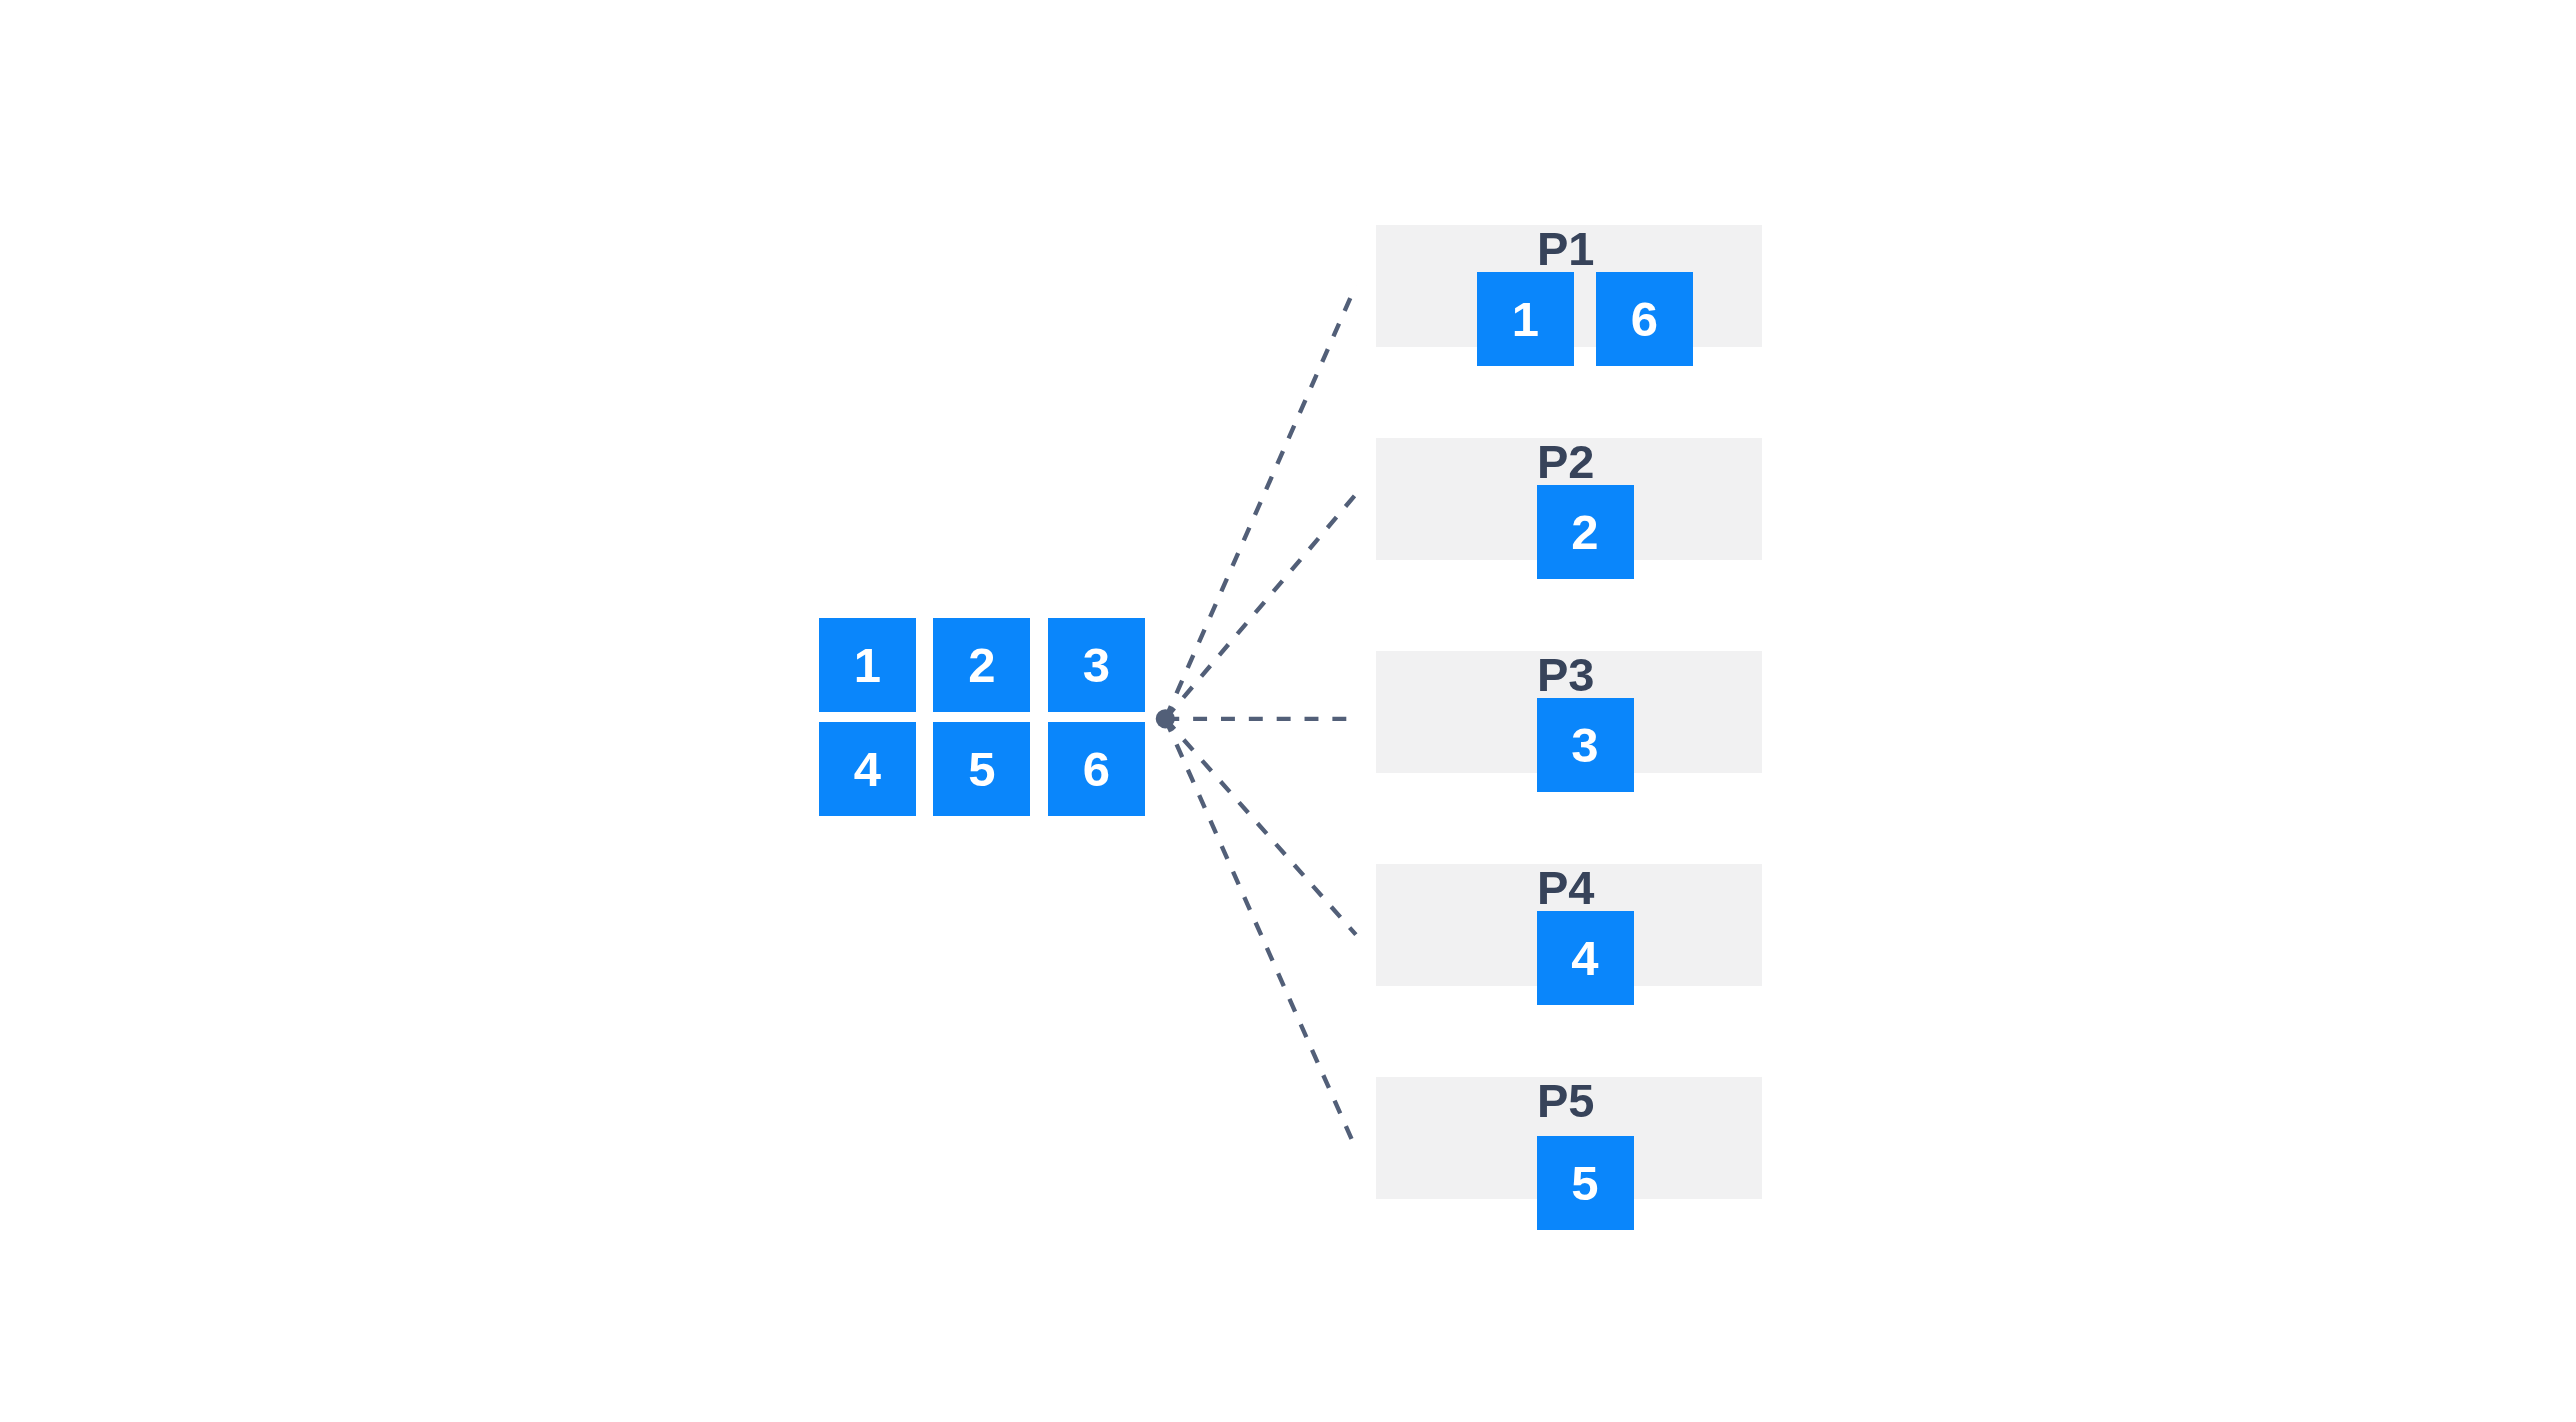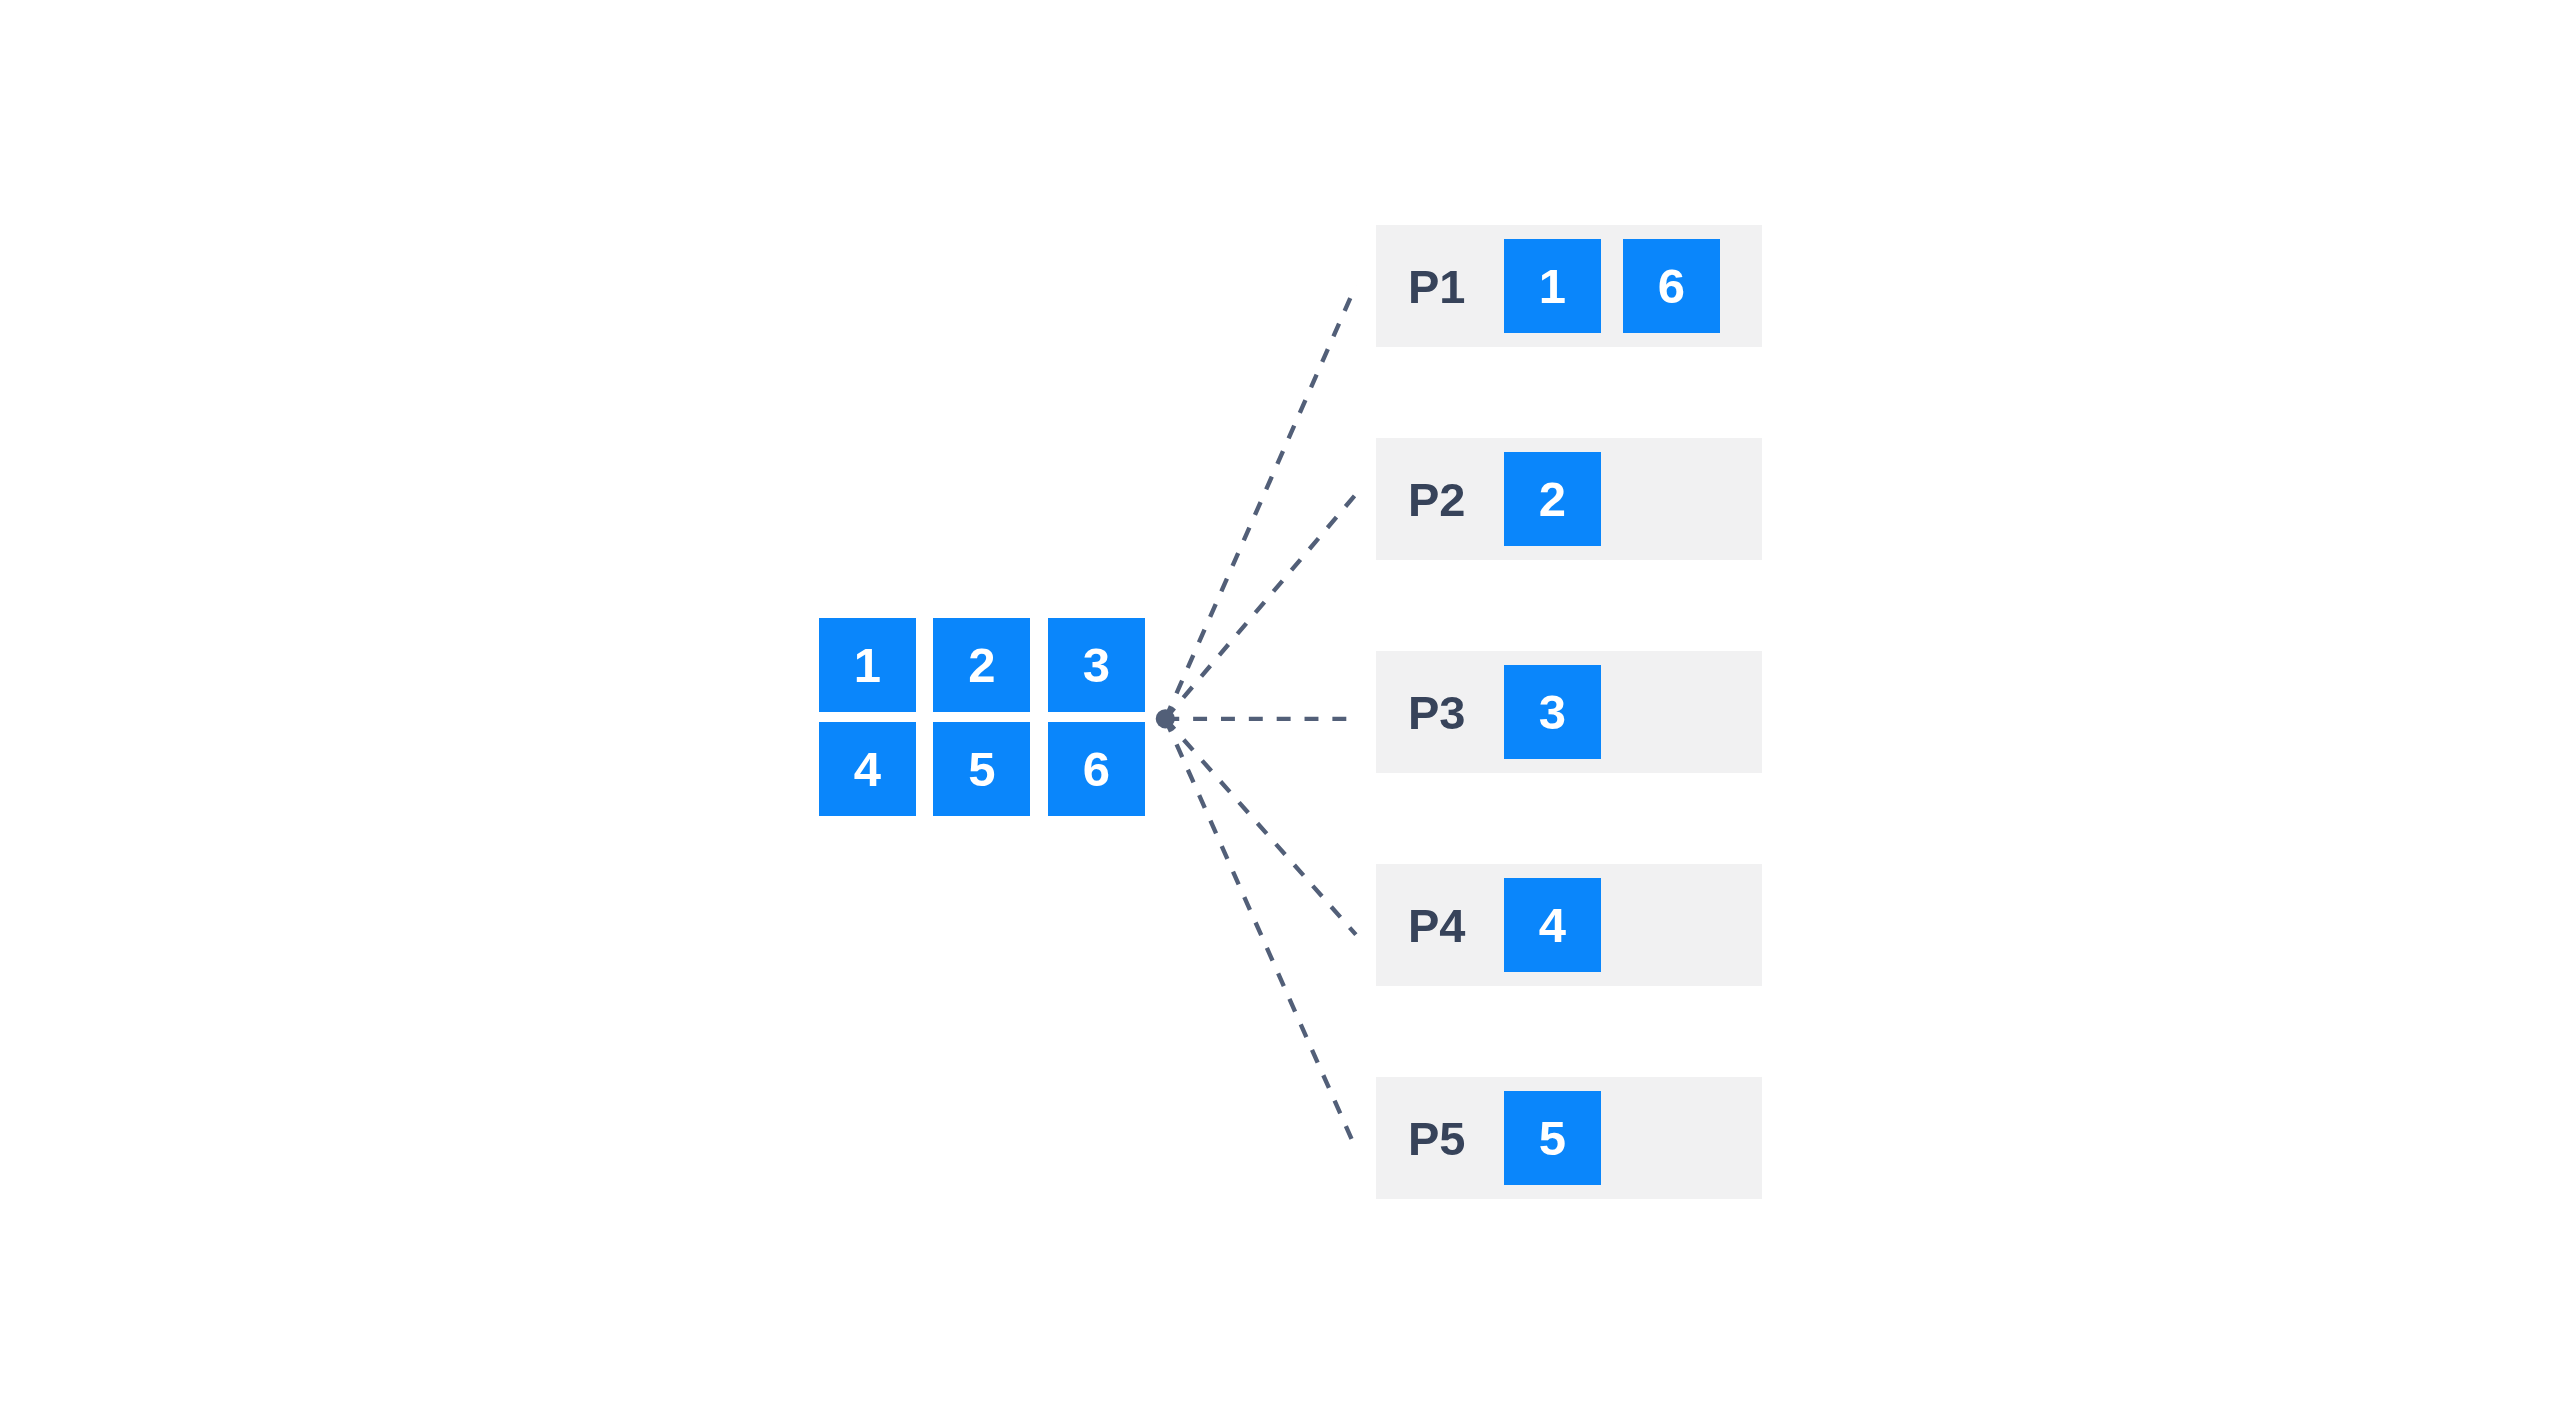--- a/index.html
+++ b/index.html
@@ -70,22 +70,23 @@
   .partition-row {
     position: relative;
     width: 386px;
     height: 122px;
     background: #f1f1f2;
     margin-bottom: 91px;
     display: flex;
     align-items: center;
     box-sizing: border-box;
     padding-left: 32px;
+    flex-direction: column;
   }
-  .partition-row:last-child { margin-bottom: 0; }
+  .partition-row:last-child { margin-bottom: 0; gap: 12px; }
 
   .partition-label {
     color: #37435a;
     font-size: 47px;
     font-weight: bold;
     line-height: 1;
     width: 96px;
     flex: 0 0 auto;
   }
 

